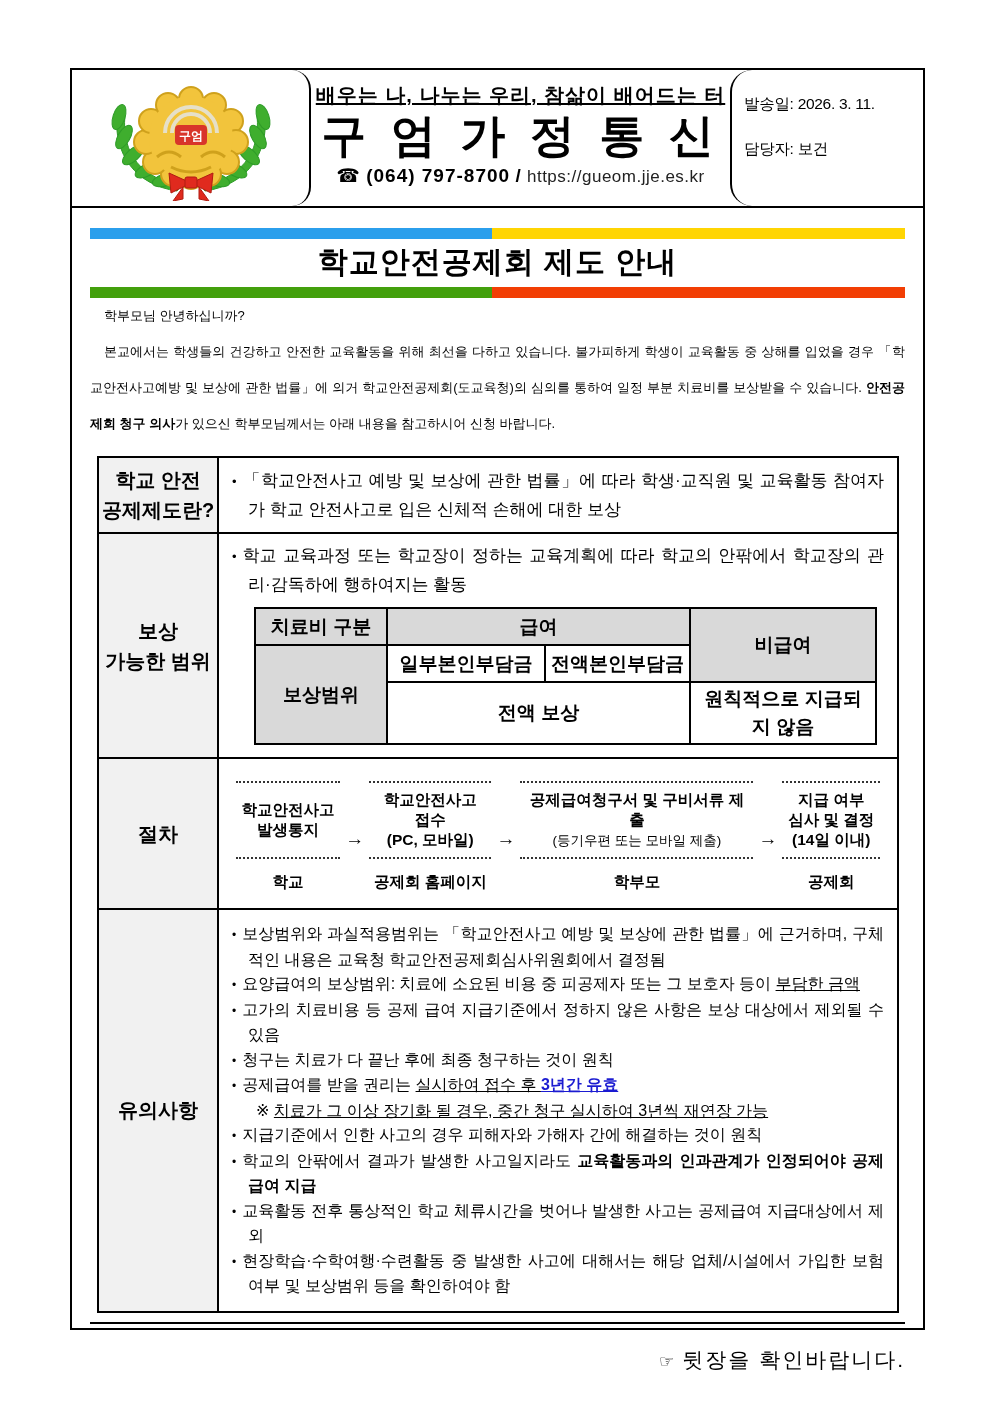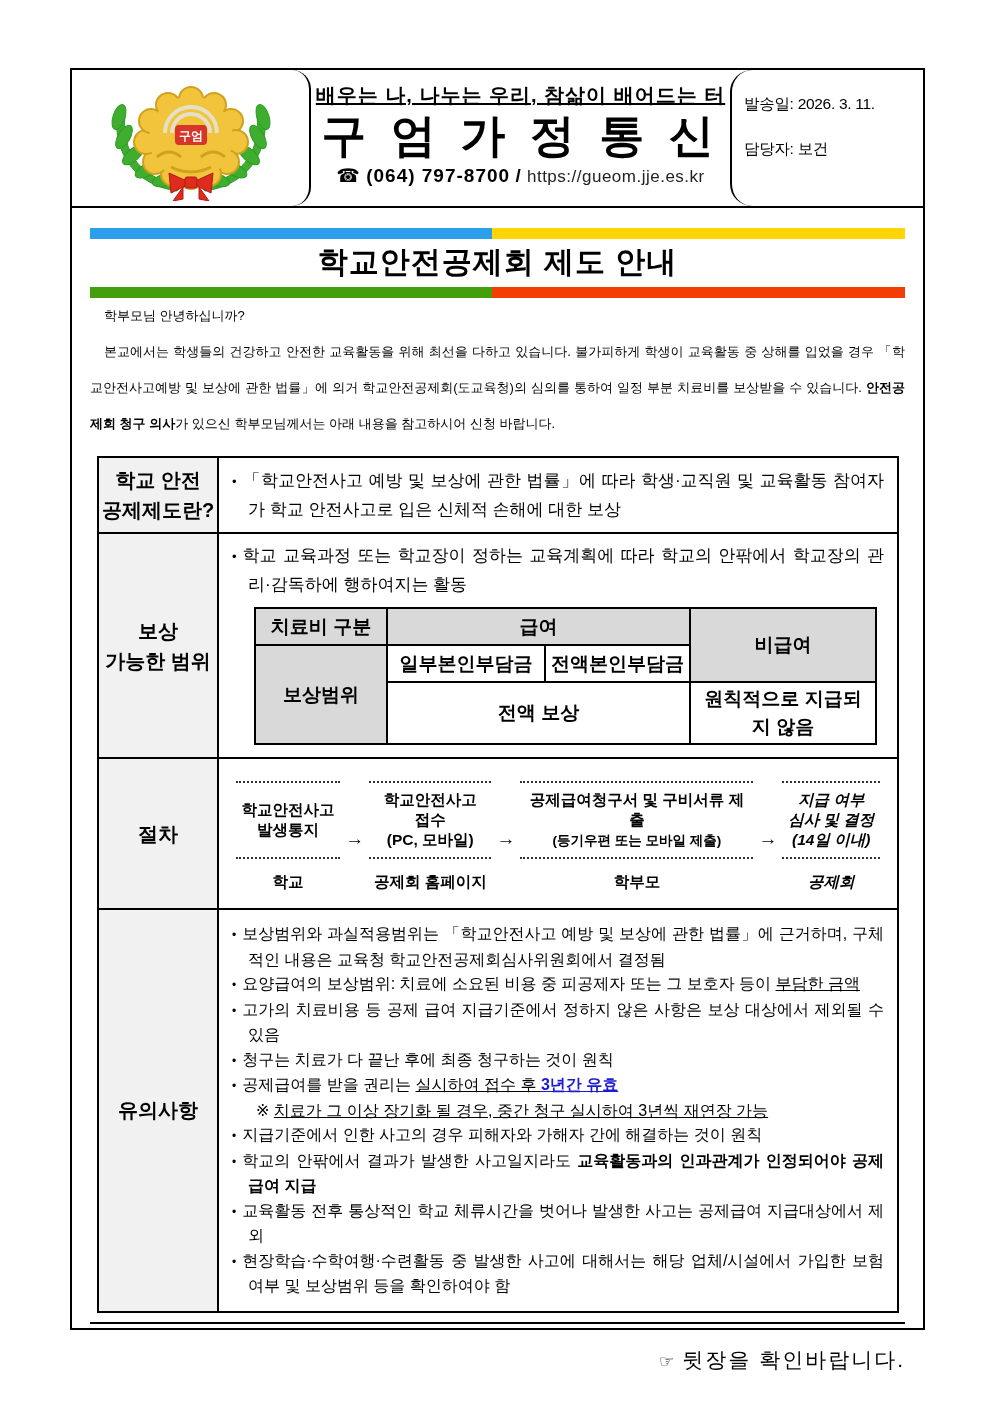--- a/index.html
+++ b/index.html
@@ -44,24 +44,24 @@
   
   table.inner { border-collapse:collapse; margin:8px 0 4px 22px; table-layout:fixed; }
   table.inner td { border:2px solid #000; text-align:center; font-size:19px; font-weight:bold; height:37px; padding:2px 4px; }
   table.inner td.g { background:#d9d9d9; }
   table.inner td.dl { border-left:2px dotted #222; }
 
   
   .flow { display:flex; align-items:flex-start; padding:14px 4px 4px 4px; }
   .step { display:flex; flex-direction:column; text-align:center; }
   .step-box { border-top:2px dotted #333; border-bottom:2px dotted #333; min-height:78px; display:flex; flex-direction:column; justify-content:center; padding:5px 2px; font-size:15.5px; font-weight:bold; line-height:20px; white-space:pre-line; }
-  .step-sub { font-size:13.5px; font-weight:bold; margin-top:1px; }
+  .step-sub { font-size:13.5px; font-weight:normal; margin-top:1px; }
   .step-label { margin-top:9px; font-size:15.5px; font-weight:bold; }
   .arrow { font-size:19px; font-weight:bold; padding:0 5px; margin-top:44px; flex:0 0 auto; }
-  .w1{width:126px;} .w2{width:148px;} .w3{width:282px;} .w4{width:118px;font-style:italic;}
+  .w1{width:126px;} .w2{width:148px;} .w3{width:282px;} .w4{width:118px;}
 
   
   .notes { padding:4px 0; }
   .note { text-align:justify; font-size:16px; line-height:24.5px; padding-left:16px; text-indent:-16px; }
   .note .mk { font-size:12px; padding-right:6px; }
   .note.sub { padding-left:24px; text-indent:0; }
 
   
   .endline { border-top:2px solid #000; margin-top:9px; }
   .footer { text-align:right; font-size:21px; margin-top:22px; letter-spacing:2px; }

